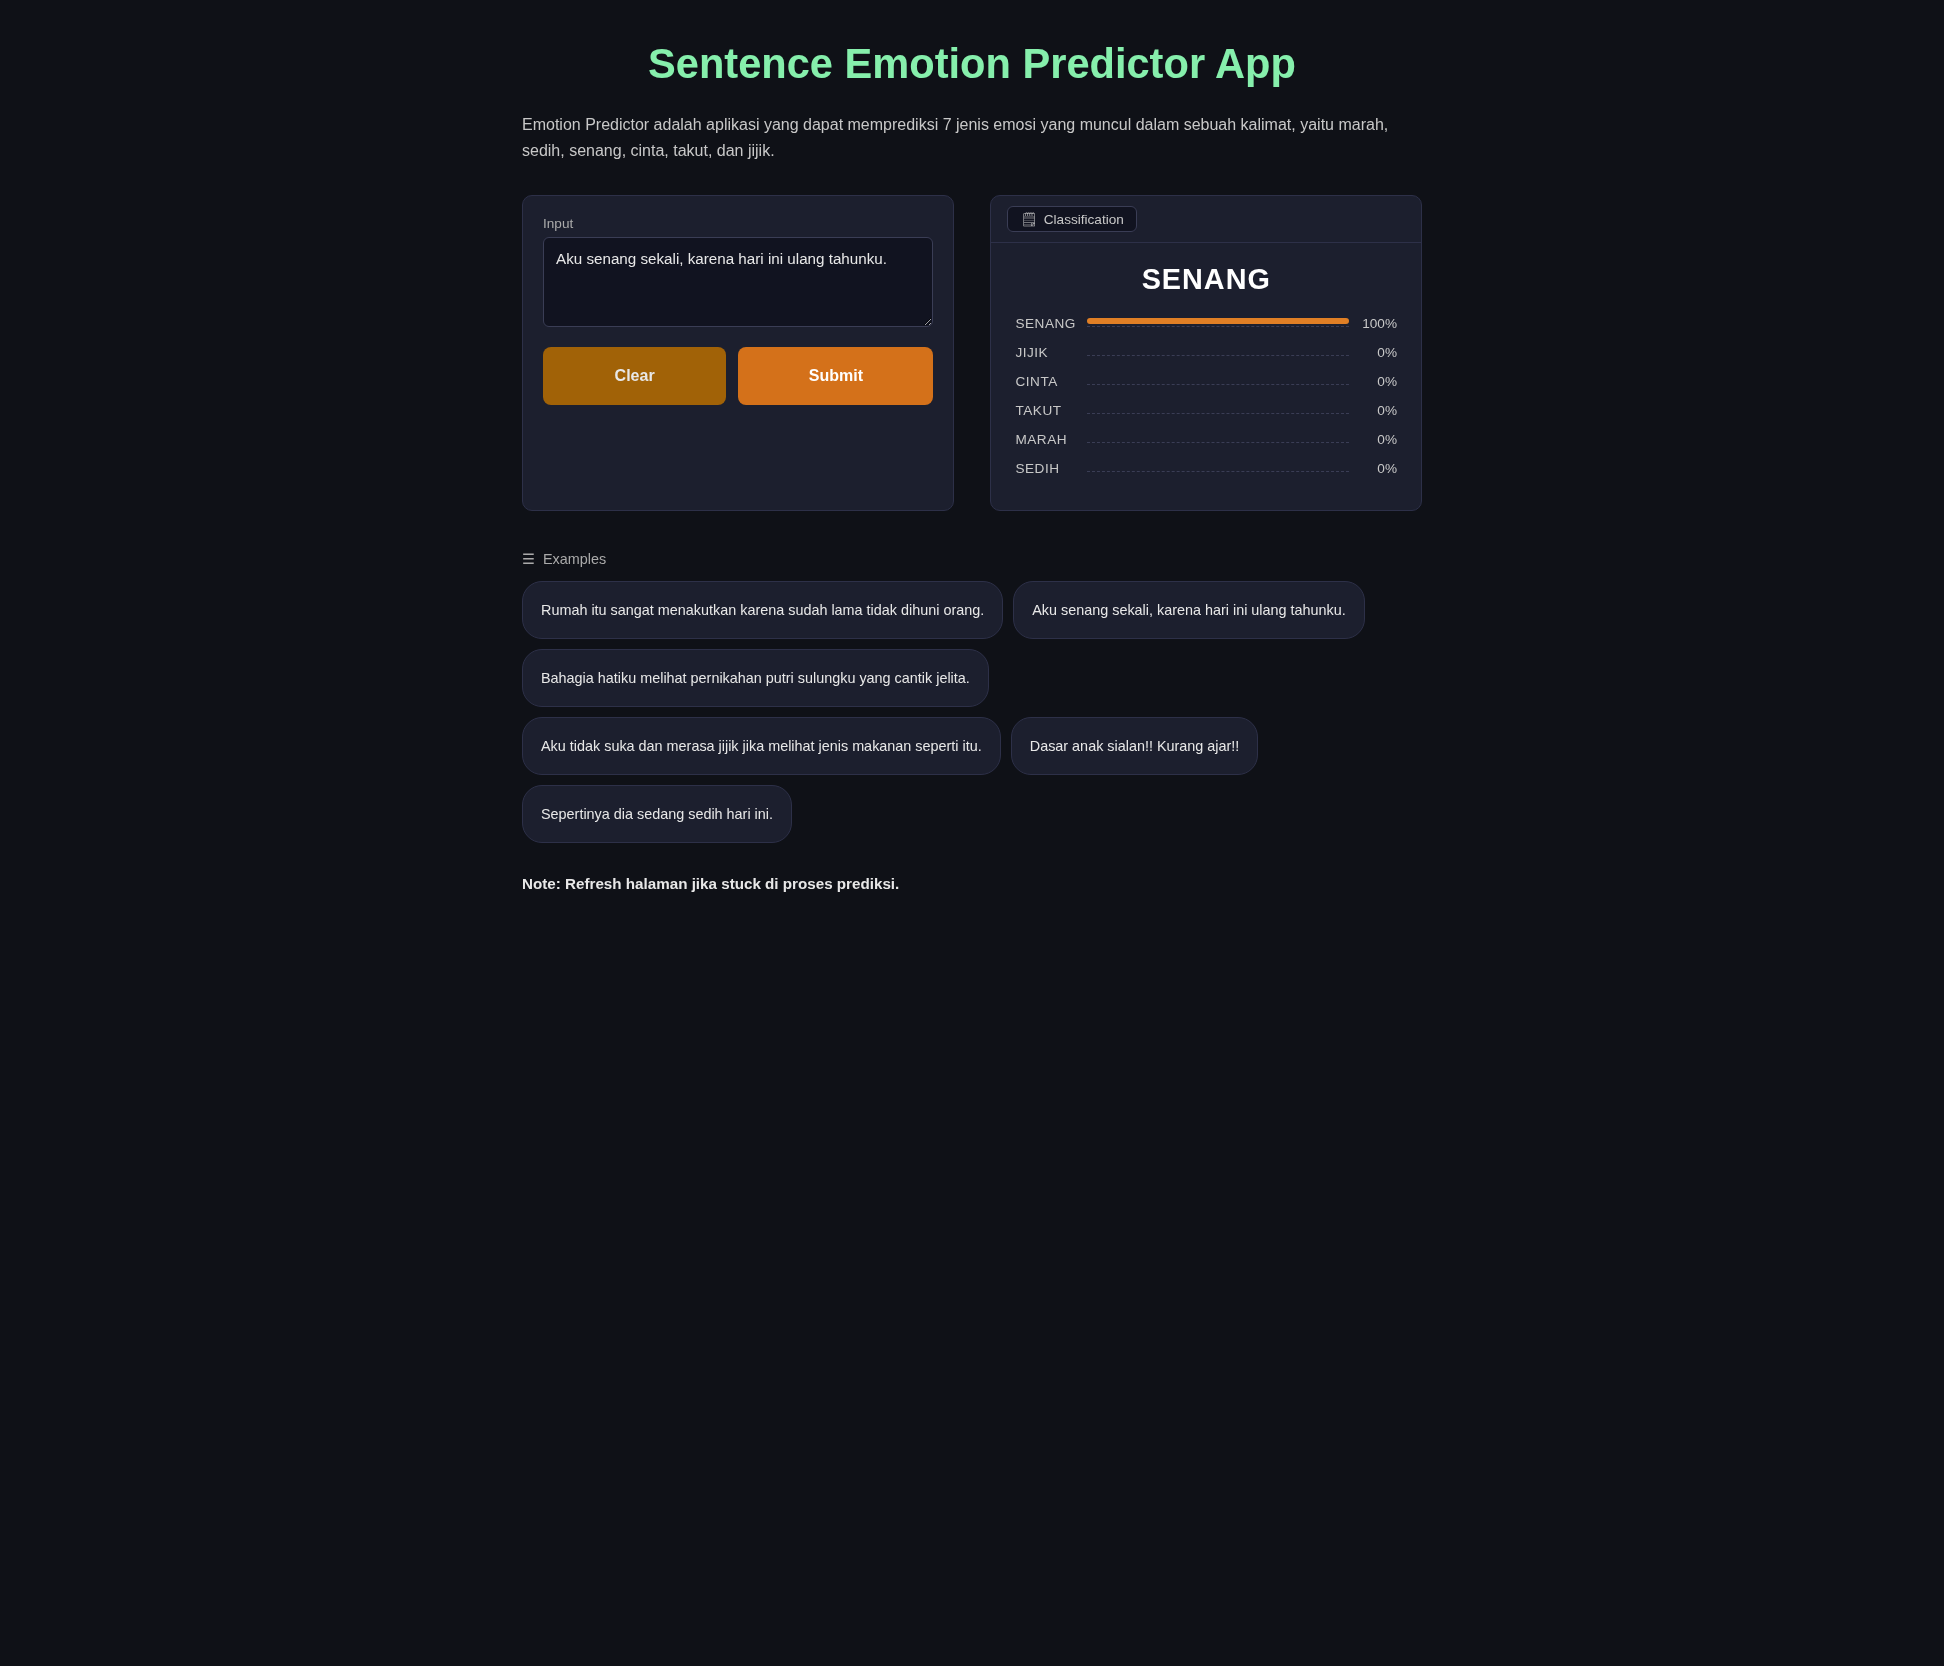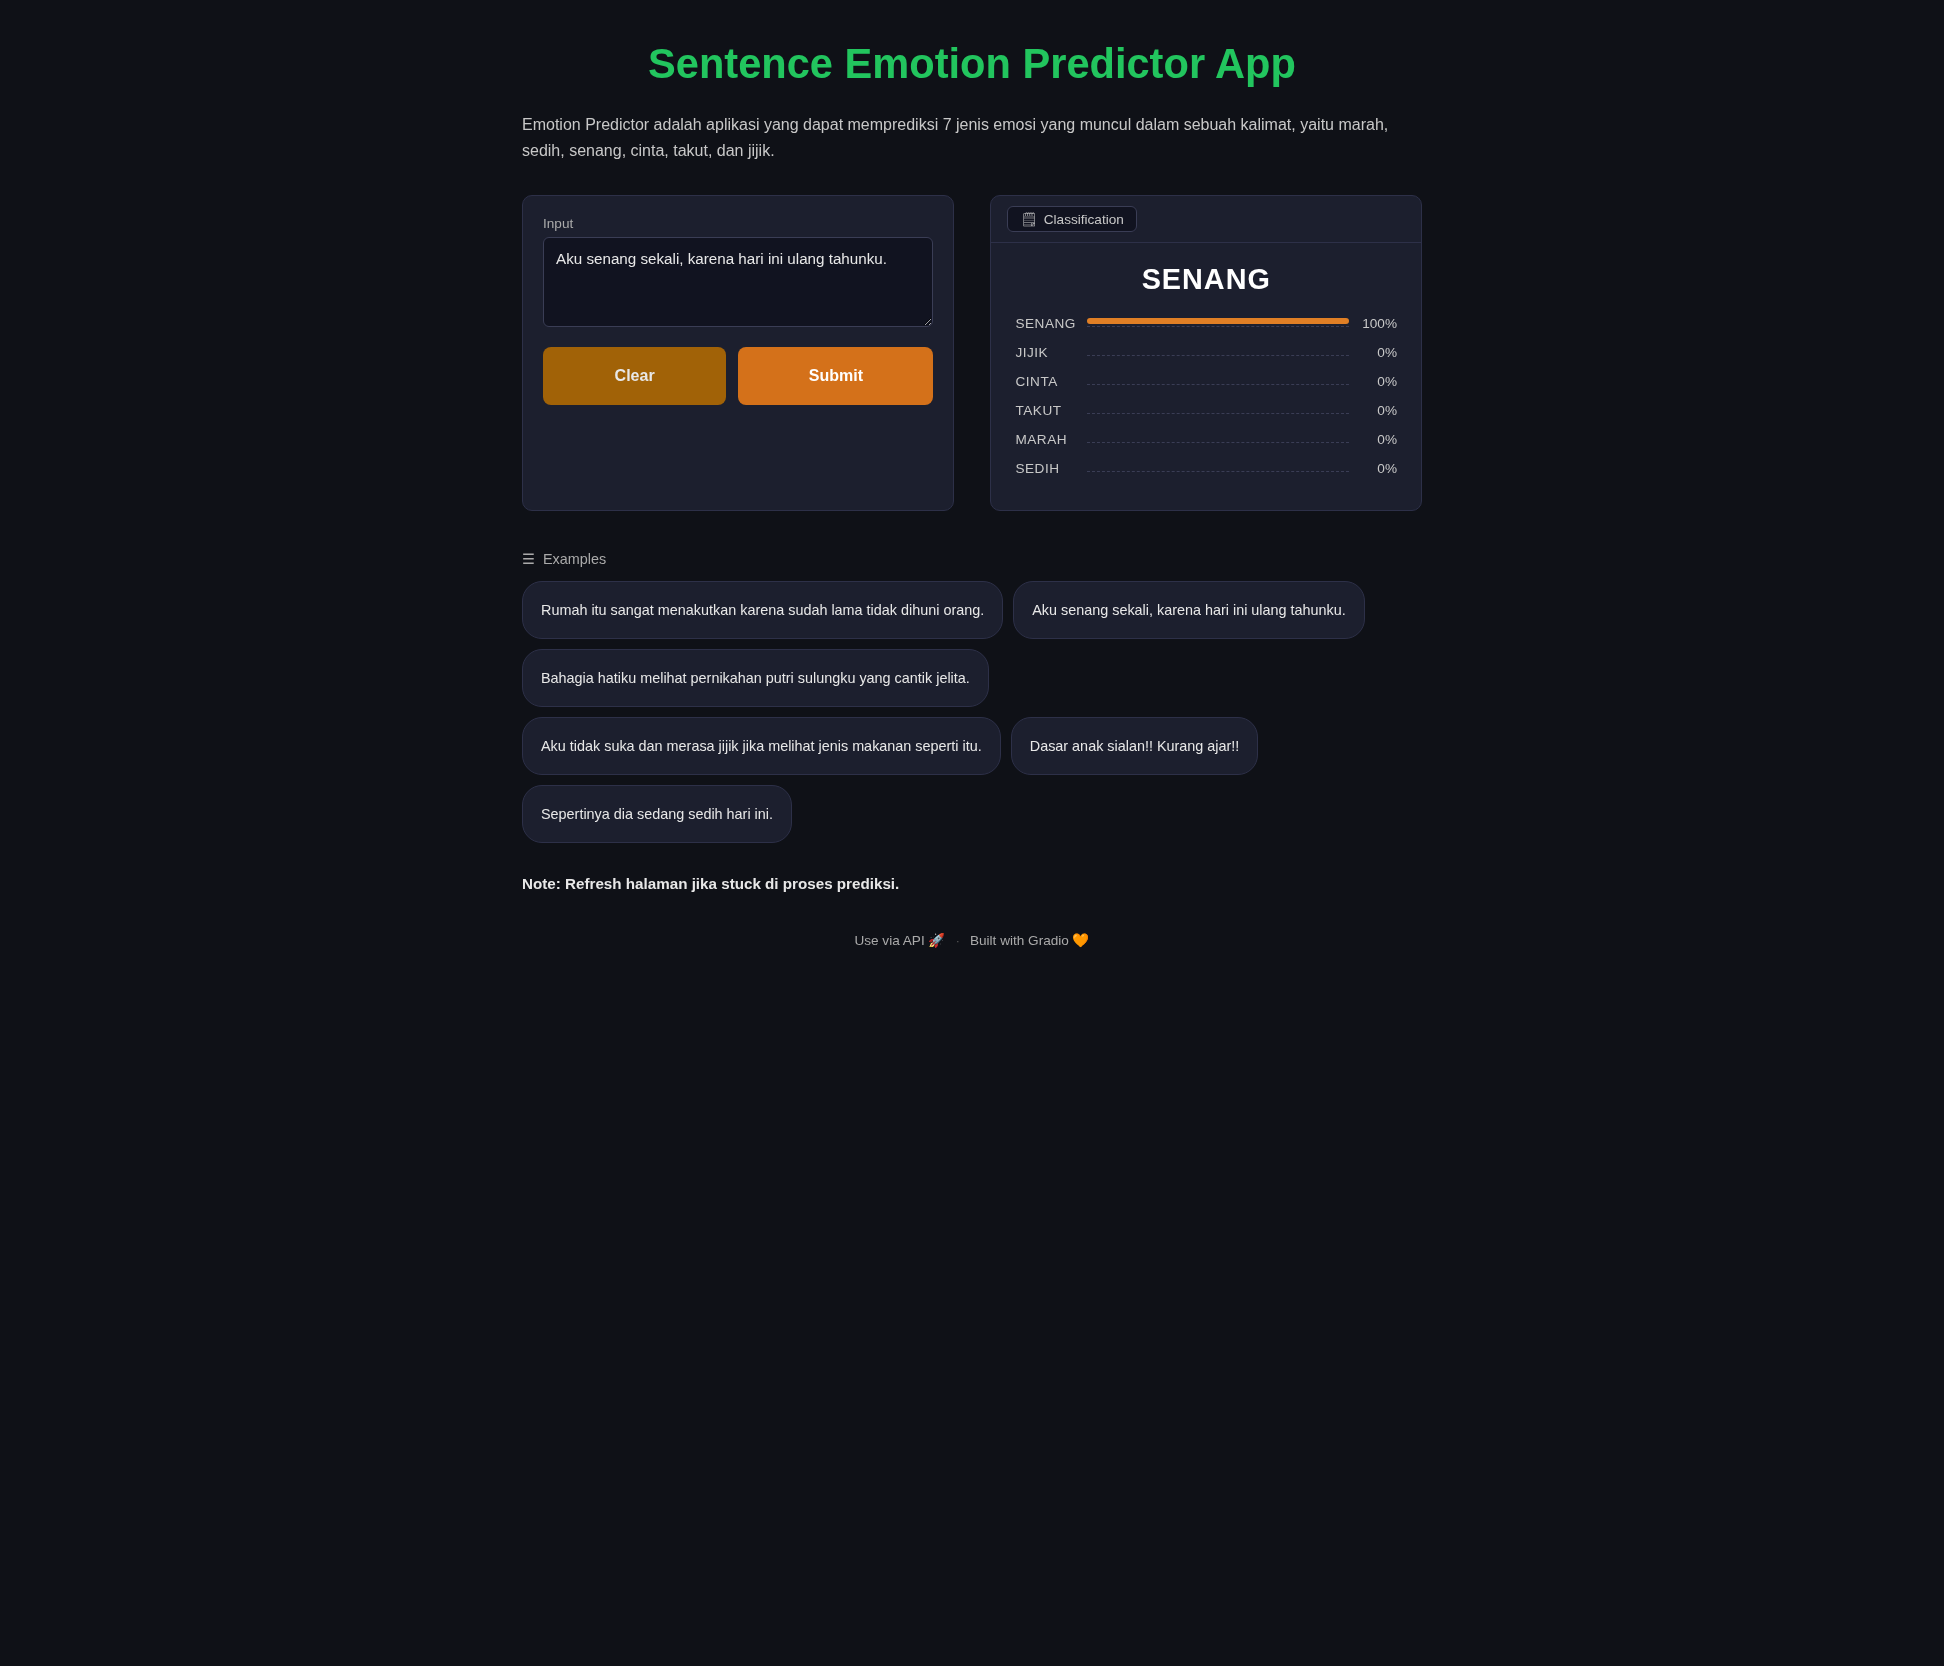--- a/index.html
+++ b/index.html
@@ -13,21 +13,21 @@
 
     .page-container {
       max-width: 900px;
       margin: 0 auto;
     }
 
     .page-title {
       text-align: center;
       font-size: 2.6rem;
       font-weight: 800;
-      color: #22c55e;
+      color: #86efac;
       margin-bottom: 24px;
     }
 
     .description {
       font-size: 1rem;
       line-height: 1.6;
       color: #c8c8c8;
       margin-bottom: 32px;
     }
 
@@ -327,19 +327,14 @@
         <button class="example-btn">Aku senang sekali, karena hari ini ulang tahunku.</button>
         <button class="example-btn">Bahagia hatiku melihat pernikahan putri sulungku yang cantik jelita.</button>
         <button class="example-btn">Aku tidak suka dan merasa jijik jika melihat jenis makanan seperti itu.</button>
         <button class="example-btn">Dasar anak sialan!! Kurang ajar!!</button>
         <button class="example-btn">Sepertinya dia sedang sedih hari ini.</button>
       </div>
   </div>
 
   <p class="note-text">Note: Refresh halaman jika stuck di proses prediksi.</p>
 
-  <div class="footer">
-    <span class="footer-link">Use via API 🚀</span>
-    <span class="footer-dot">·</span>
-    <span class="footer-link">Built with Gradio 🧡</span>
-  </div>
 
 </div>
 
 </body></html>

